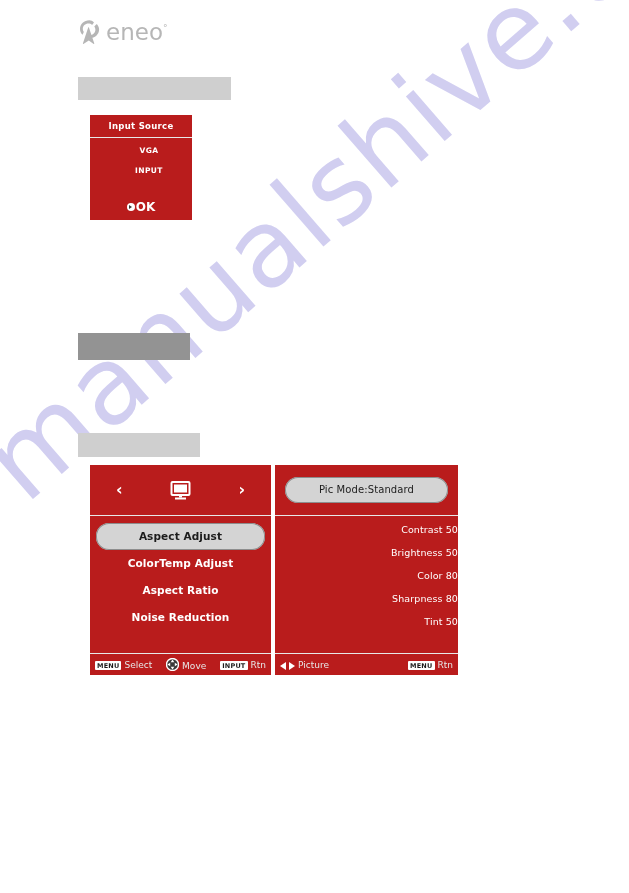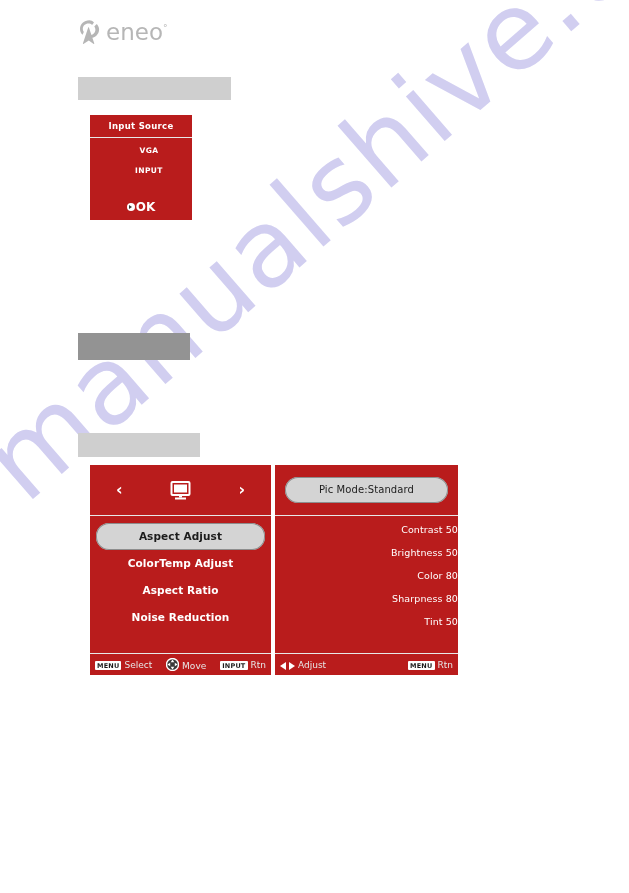--- a/index.html
+++ b/index.html
@@ -366,20 +366,20 @@
     <div class="osd-value-item">Contrast 50</div>
     <div class="osd-value-item">Brightness 50</div>
     <div class="osd-value-item">Color 80</div>
     <div class="osd-value-item">Sharpness 80</div>
     <div class="osd-value-item">Tint 50</div>
   </div>
   <div class="osd-footer clip-right" id="osd-right-footer">
     <span class="footer-group">
       <span class="tri-left"></span>
       <span class="tri-right"></span>
-      <span>Adjust</span>
+      <span>Picture</span>
     </span>
     <span class="footer-group">
       <span class="key-cap">MENU</span>
       <span>Rtn</span>
     </span>
   </div>
 </div>
 
 </body></html>

